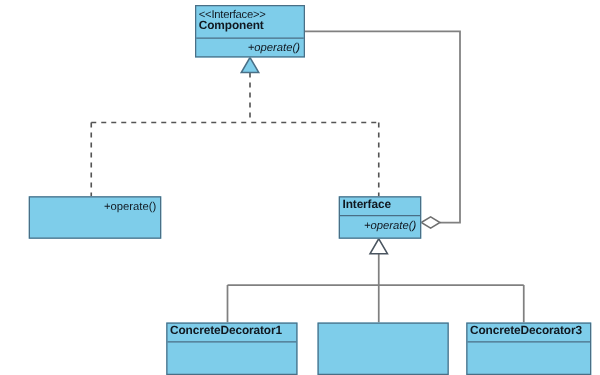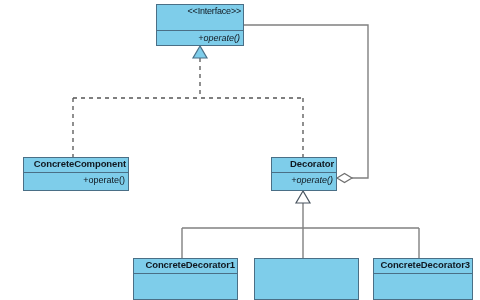--- a/index.html
+++ b/index.html
@@ -30,21 +30,21 @@
     position: absolute;
     box-sizing: border-box;
     border: 1px solid #4a6f86;
     background: #7ecdea;
     display: flex;
     flex-direction: column;
   }
   .uml-header {
     box-sizing: border-box;
     border-bottom: 1px solid #4a6f86;
-    text-align: right;
+    text-align: left;
     color: #101820;
     padding: 1px 2px 2px 2px;
     line-height: 1.12;
   }
   .uml-header .stereotype {
     display: block;
     font-size: 9px;
     font-weight: normal;
     letter-spacing: -0.2px;
   }
@@ -95,38 +95,36 @@
       <path d="M 182 228 L 182 258" fill="none" stroke="#808080" stroke-width="1.4"></path>
       <path d="M 303 228 L 303 258" fill="none" stroke="#808080" stroke-width="1.4"></path>
       <path d="M 419 228 L 419 258" fill="none" stroke="#808080" stroke-width="1.4"></path>
       <polygon points="303,191 296,203 310,203" fill="#ffffff" stroke="#4a5560" stroke-width="1.2"></polygon>
     </g>
   </svg>
 
   <div class="uml-class" style="left:156px; top:4px; width:88px; height:42px;">
     <div class="uml-header" style="height:26px;">
       <span class="stereotype">&lt;&lt;Interface&gt;&gt;</span>
+      <span class="cname">Component</span>
     </div>
     <div class="uml-body">
       <span class="op italic">+operate()</span>
     </div>
   </div>
 
   <div class="uml-class" style="left:23px; top:157px; width:106px; height:34px;">
-    <div class="uml-header" style="height:15px;">
-      <span class="cname">ConcreteComponent</span>
-    </div>
     <div class="uml-body">
       <span class="op">+operate()</span>
     </div>
   </div>
 
   <div class="uml-class" style="left:271px; top:157px; width:66px; height:34px;">
     <div class="uml-header" style="height:15px;">
-      <span class="cname">Decorator</span>
+      <span class="cname">Interface</span>
     </div>
     <div class="uml-body">
       <span class="op italic">+operate()</span>
     </div>
   </div>
 
   <div class="uml-class" style="left:133px; top:258px; width:105px; height:42px;">
     <div class="uml-header" style="height:15px;">
       <span class="cname">ConcreteDecorator1</span>
     </div>

